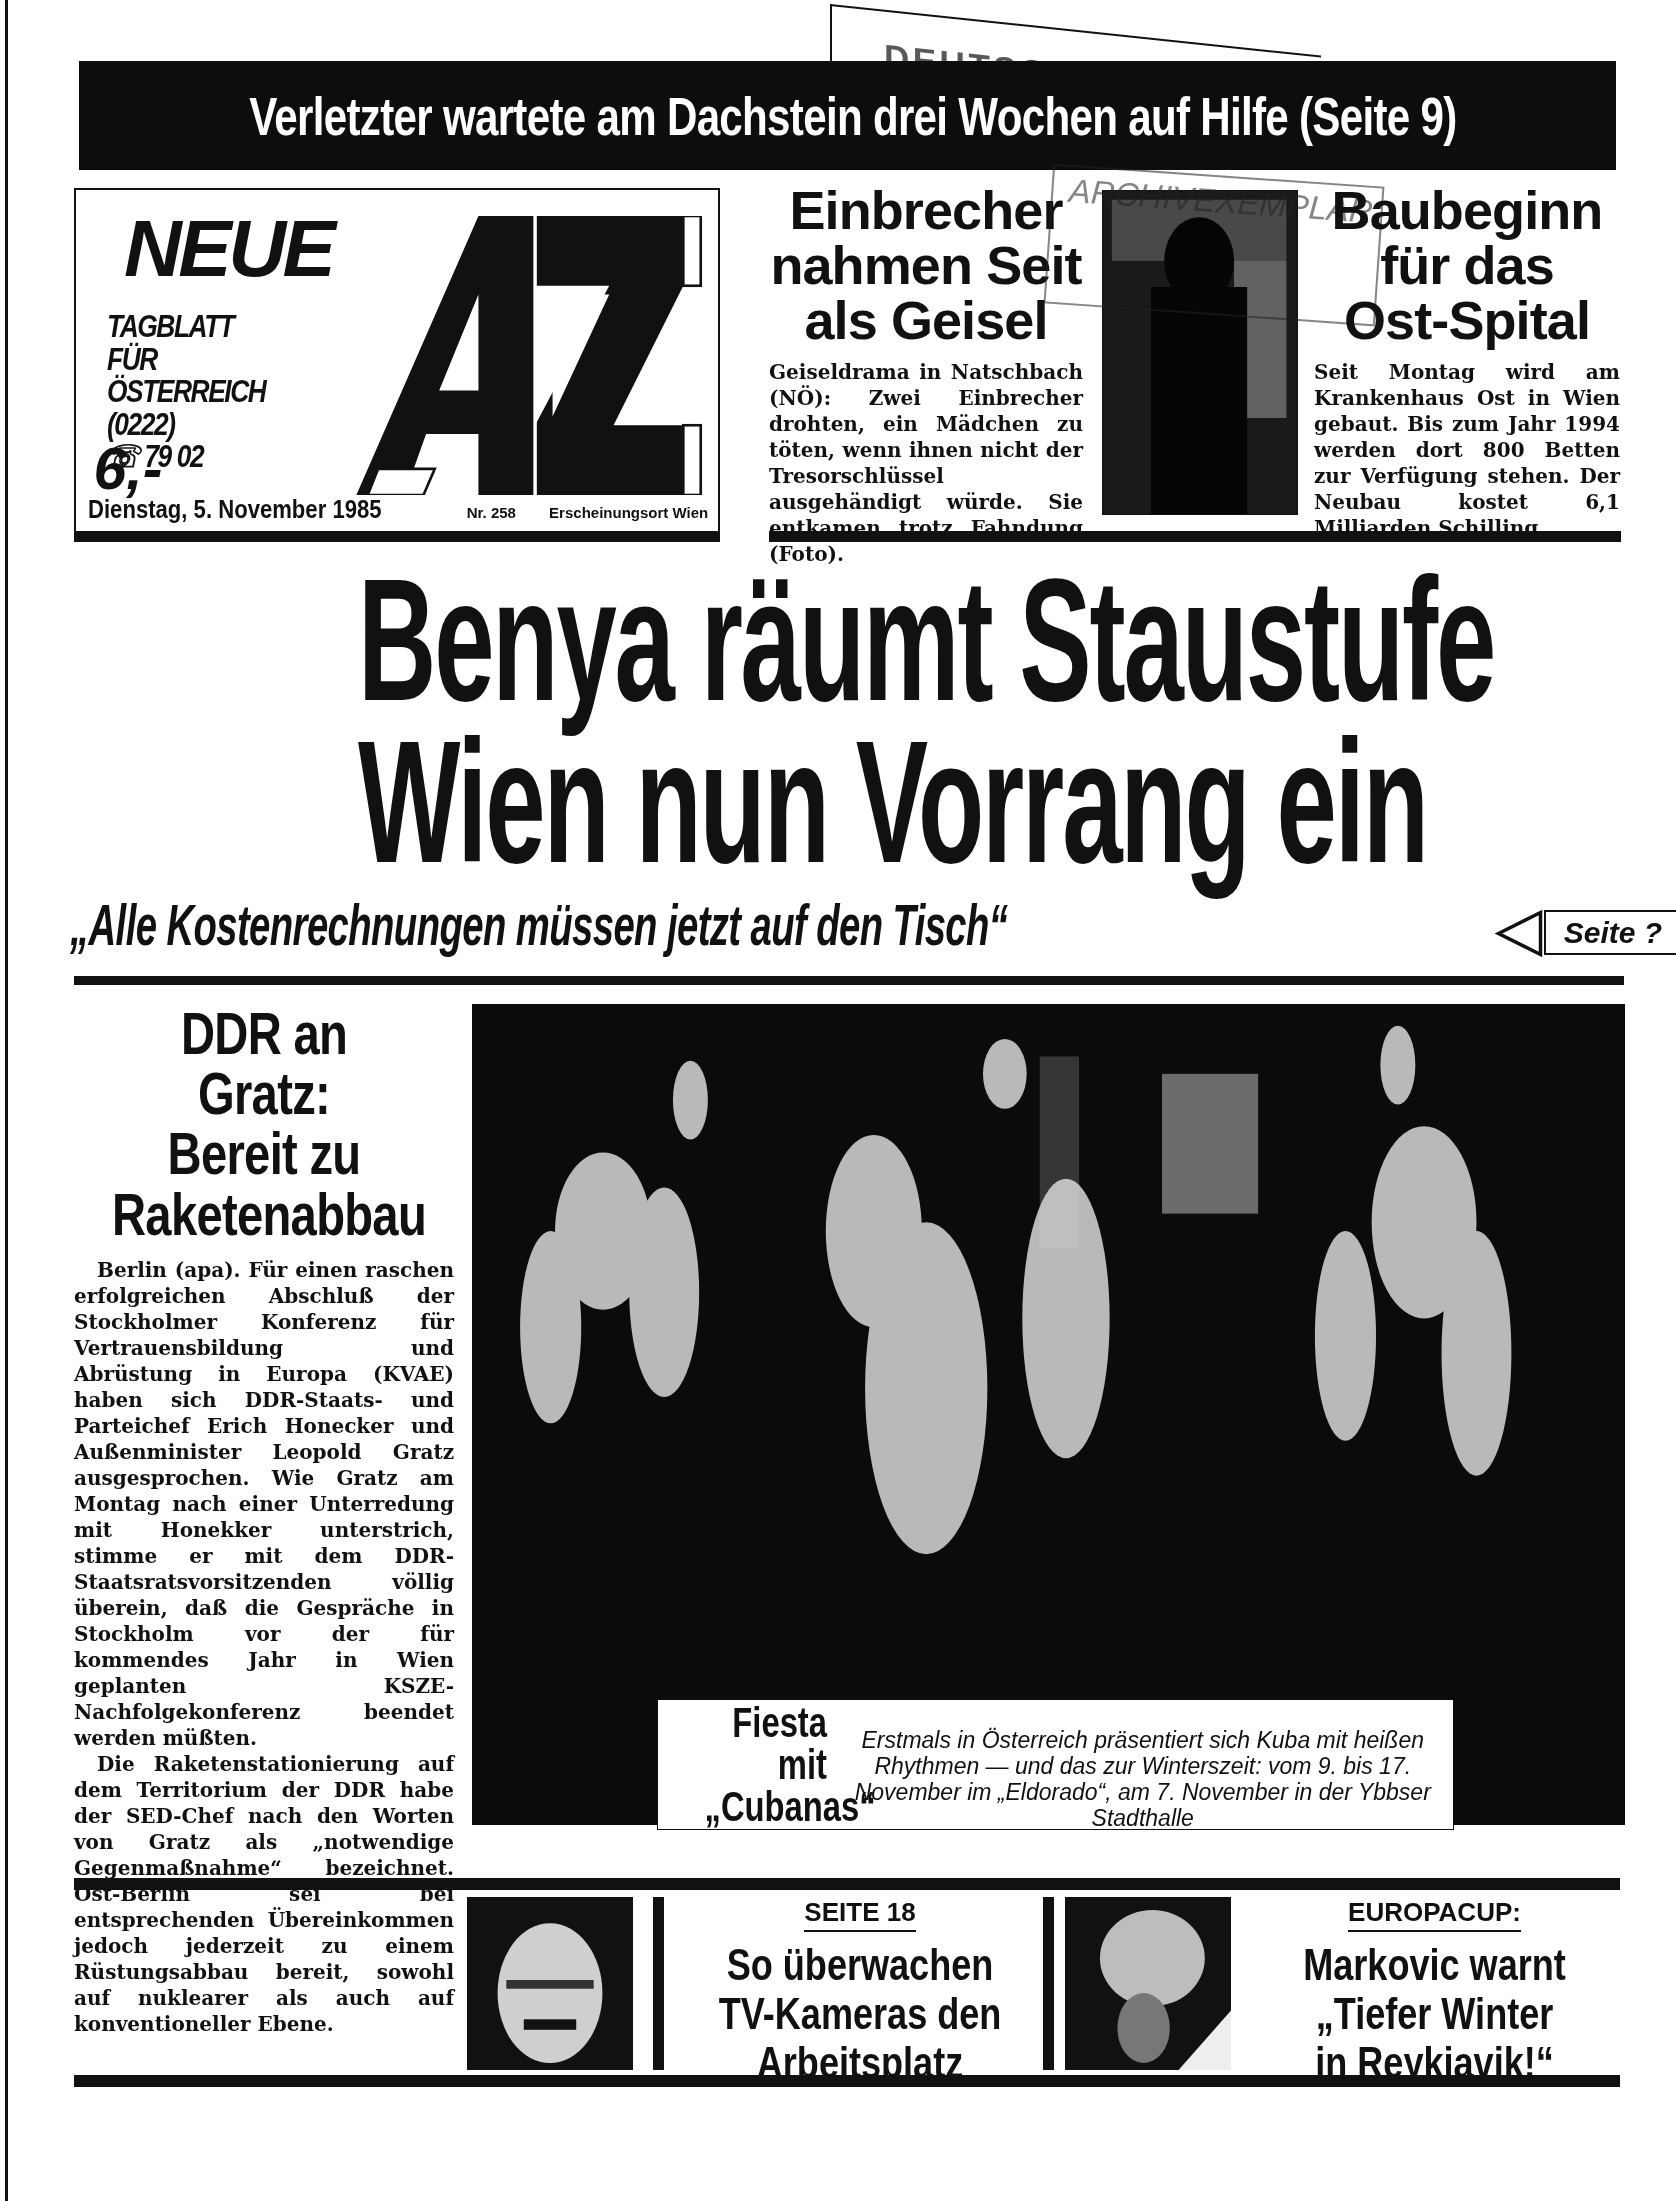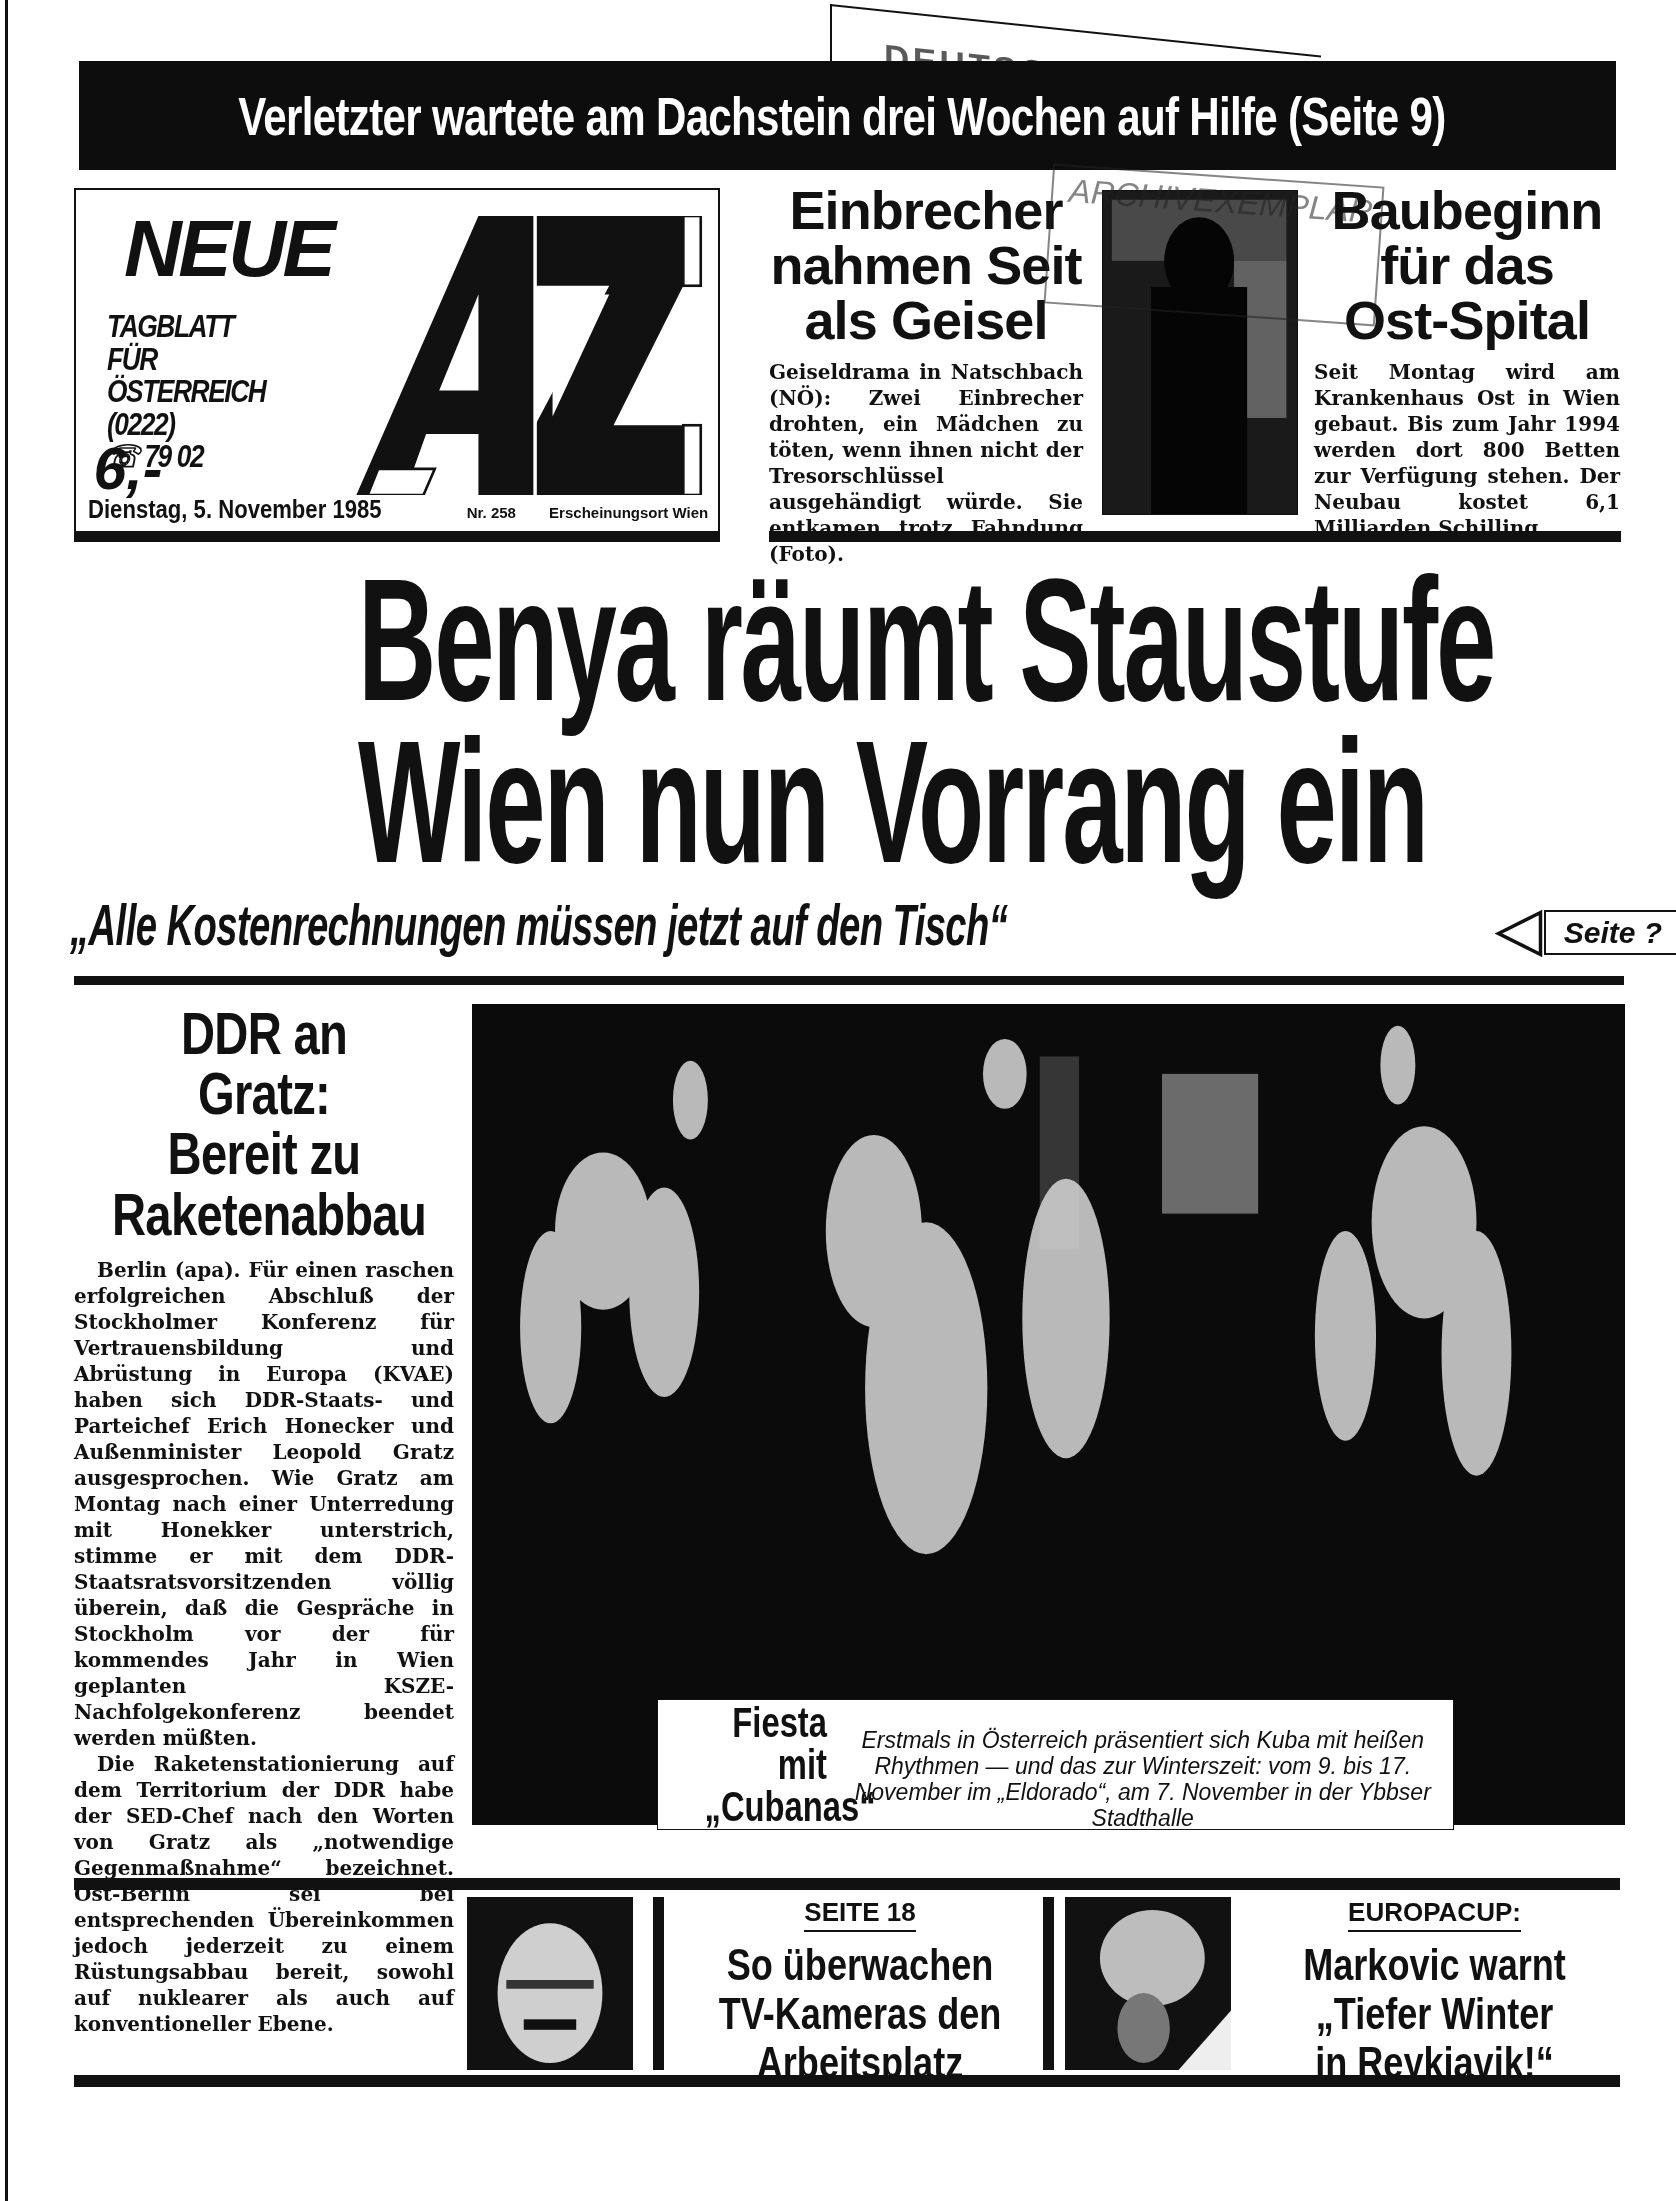--- a/index.html
+++ b/index.html
@@ -14,21 +14,21 @@
     left:830px; top:3.5px; width:489px; height:61px;
     border-top:2.6px solid #111; border-left:2.6px solid #111;
     transform:skewY(6deg); transform-origin:left top;
   }
   .stamp-top span {
     position:absolute; left:52px; top:24.5px; font-weight:bold; font-size:35px;
     letter-spacing:3.5px; color:#222; opacity:.75;
   }
   .banner {
     left:79px; top:61px; width:1537px; height:109px; background:#0d0d0d;
-    color:#fff; display:flex; align-items:center; justify-content:flex-end;
+    color:#fff; display:flex; align-items:center; justify-content:flex-start;
   }
   .banner span {
     font-family:"Liberation Sans", sans-serif; font-weight:bold;
     font-size:54px; transform:scaleX(0.78); white-space:nowrap; letter-spacing:-0.9px;
   }
   .masthead {
     left:74px; top:188px; width:646px; height:345px;
     border:2.6px solid #111; box-sizing:border-box; background:#fff;
   }
   .neue { position:absolute; left:48px; top:19px; font-size:80px; font-weight:900; font-style:italic; letter-spacing:-3.5px; line-height:1; }

